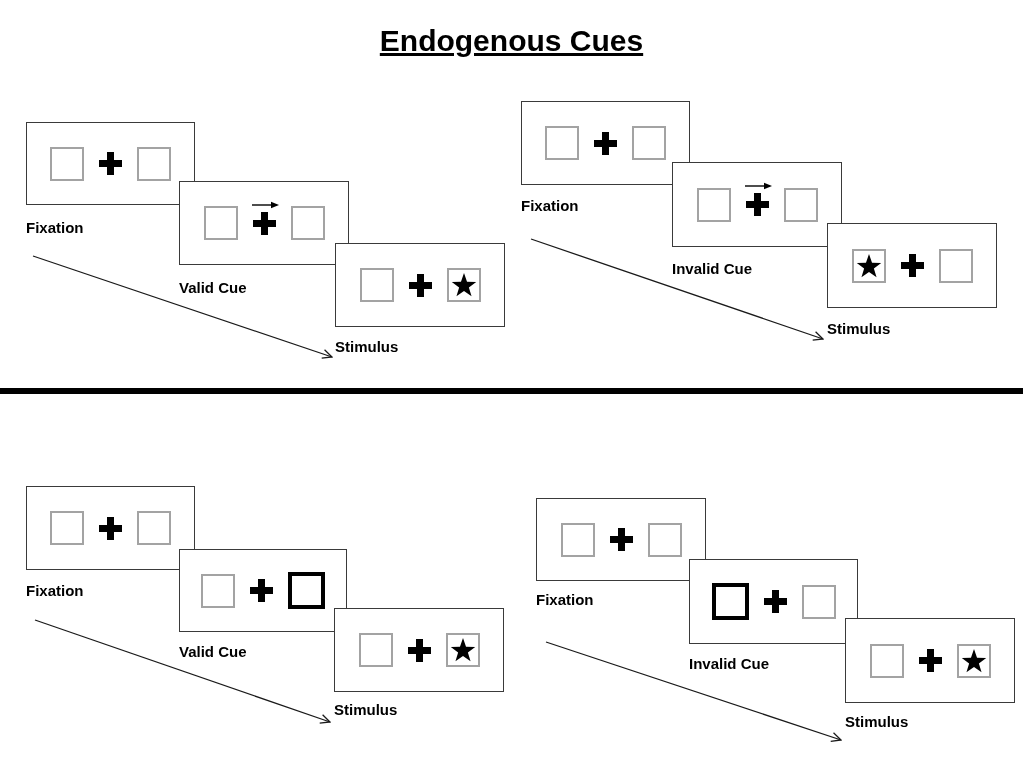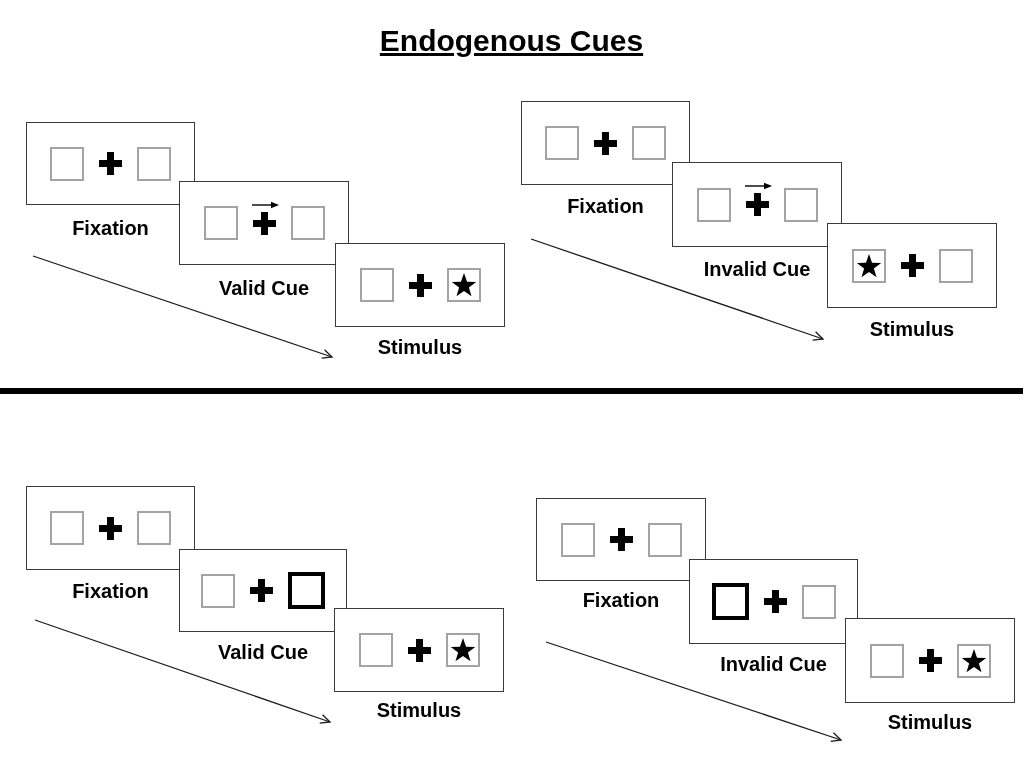--- a/index.html
+++ b/index.html
@@ -17,21 +17,21 @@
          display:flex;align-items:center;justify-content:center;gap:15px;box-sizing:border-box;}
   .box{width:34px;height:34px;border:2px solid #a3a3a3;background:#fff;box-sizing:border-box;
        display:flex;align-items:center;justify-content:center;flex:0 0 auto;}
   .box.thick{width:37px;height:37px;border:4px solid #000;}
 
   .plus{position:relative;width:23px;height:23px;flex:0 0 auto;}
   .plus::before{content:"";position:absolute;left:0;top:8px;width:23px;height:7px;background:#000;}
   .plus::after{content:"";position:absolute;top:0;left:8px;width:7px;height:23px;background:#000;}
   .cue-arrow{position:absolute;bottom:calc(100% + 3px);left:-1px;}
 
-  .plabel{position:absolute;text-align:center;font-size:20px;font-weight:bold;line-height:22px;}
+  .plabel{position:absolute;font-size:15px;font-weight:bold;line-height:22px;}
 
   .tl{position:absolute;}
 
   
   .pA1{left:26px;top:122px;width:169px;height:83px;}
   .lA1{left:26px;top:217px;width:169px;}
   .pA2{left:179px;top:181px;width:170px;height:84px;}
   .lA2{left:179px;top:277px;width:170px;}
   .pA3{left:335px;top:243px;width:170px;height:84px;}
   .lA3{left:335px;top:336px;width:170px;}

